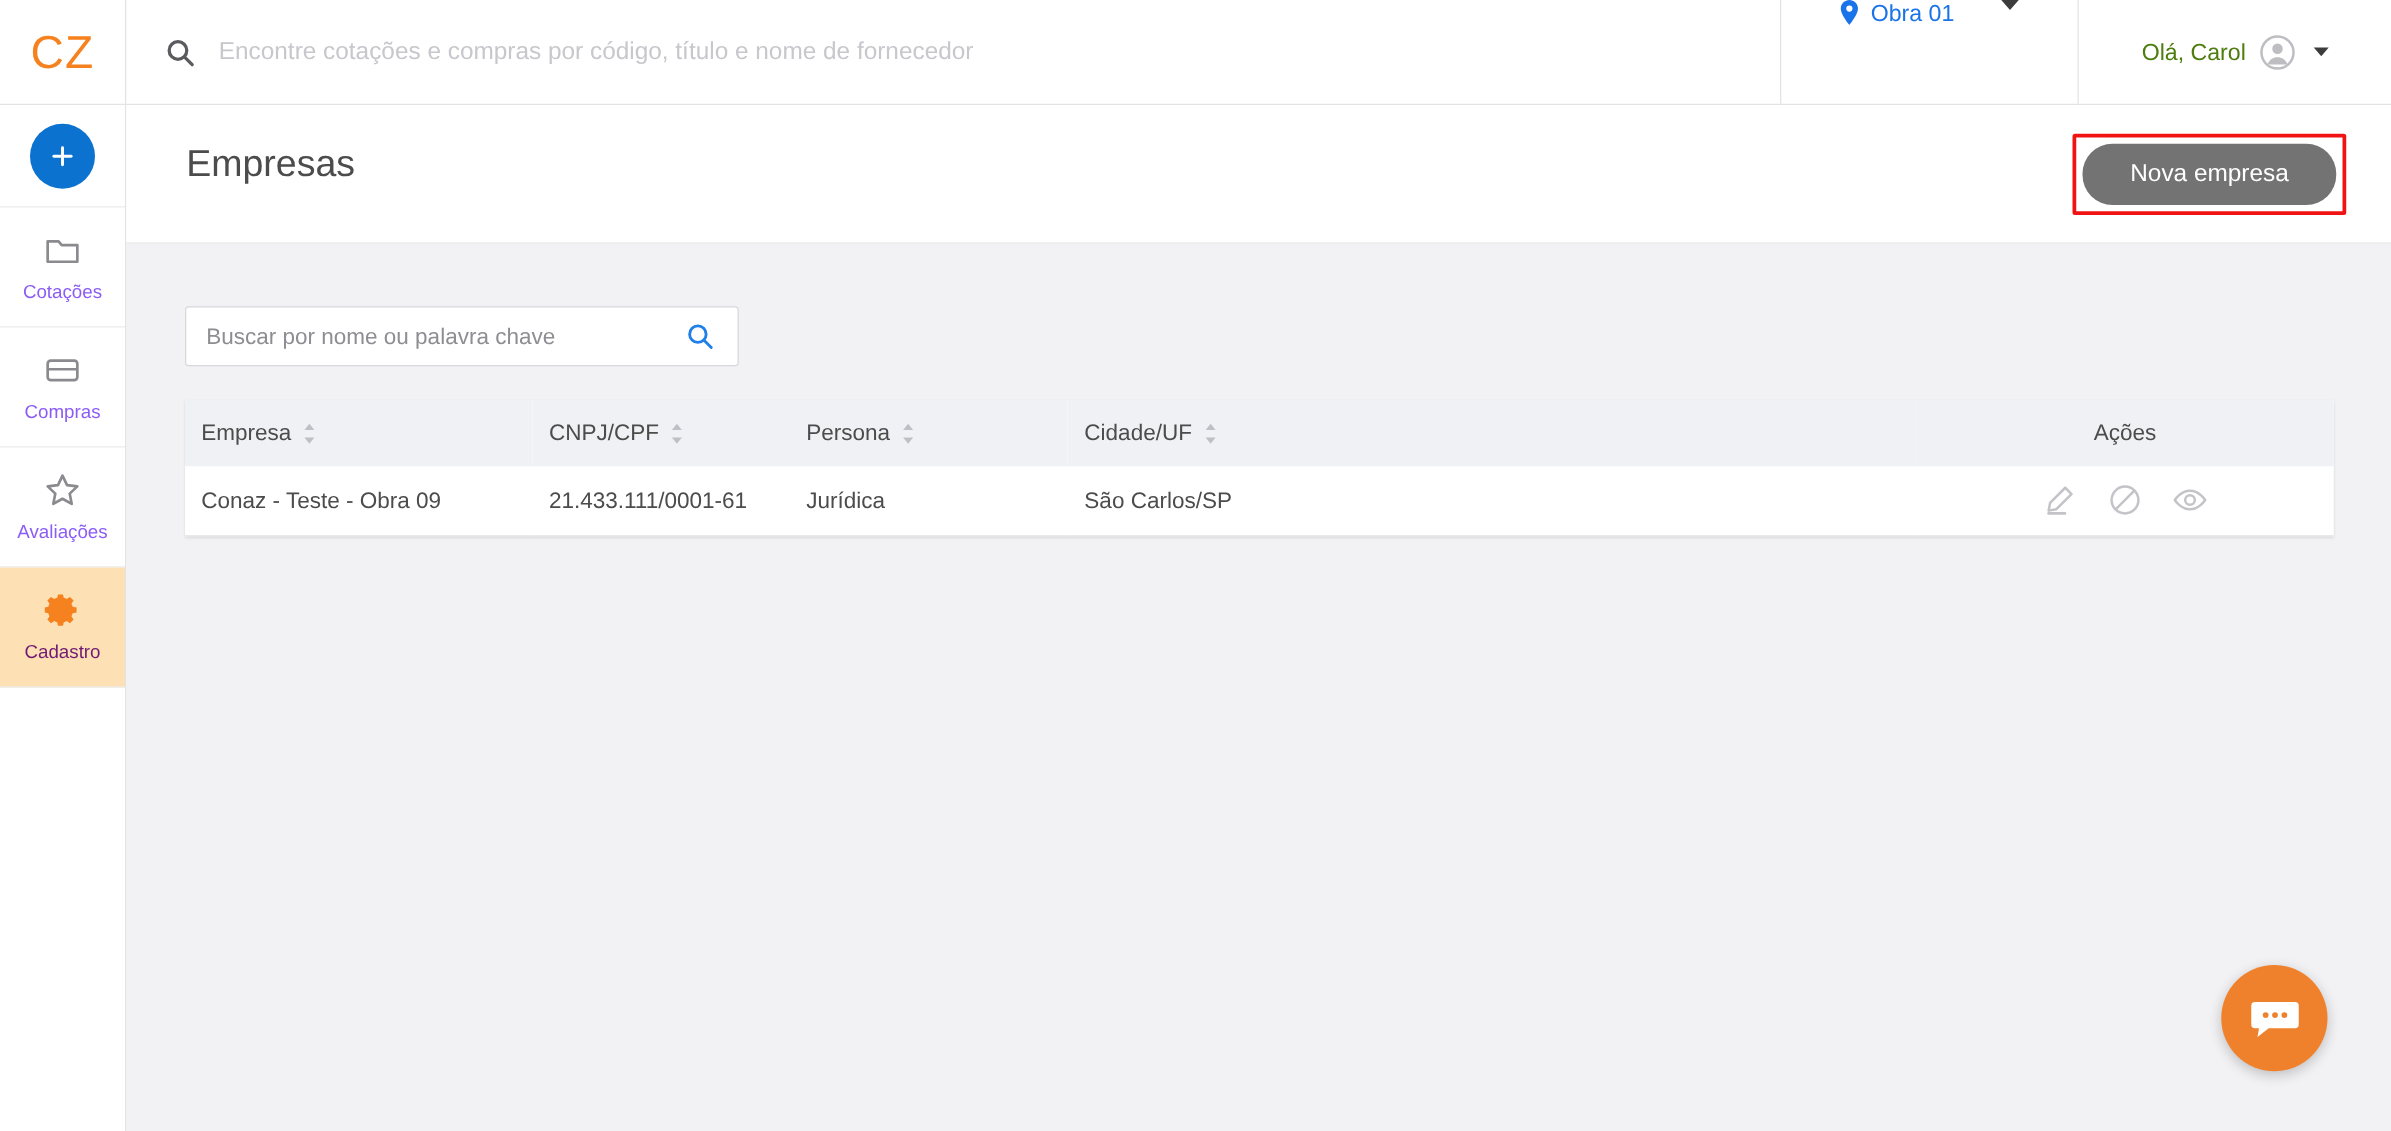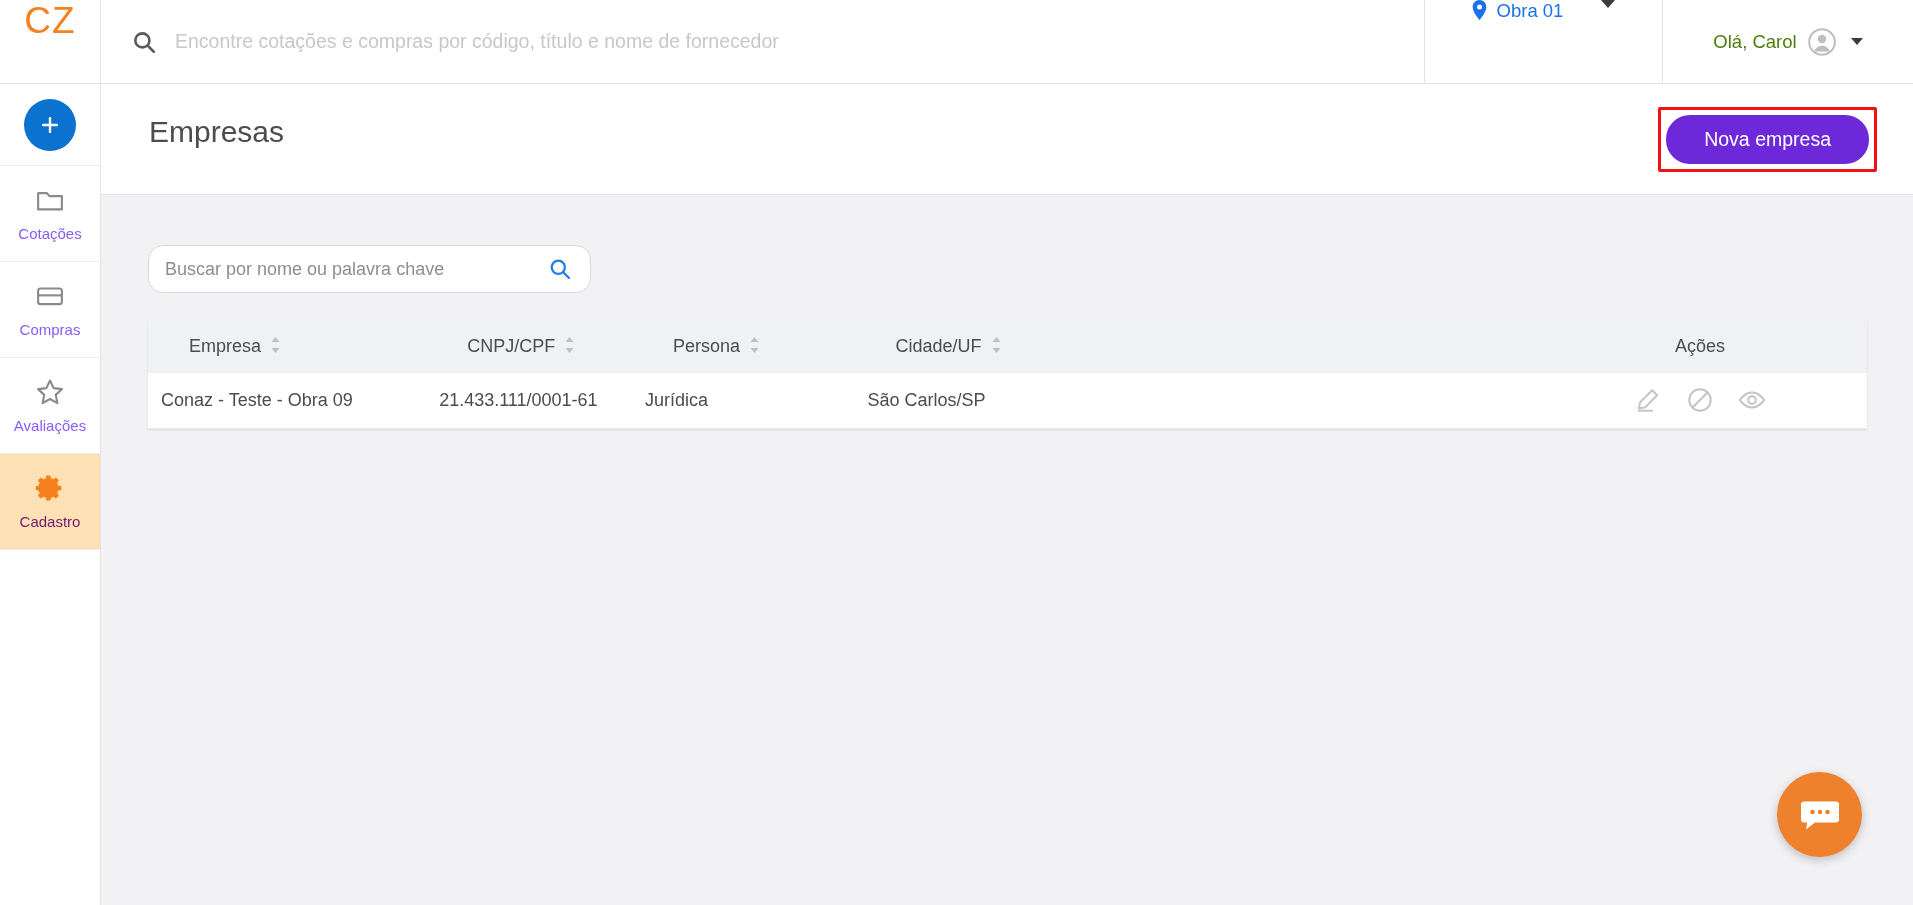--- a/index.html
+++ b/index.html
@@ -18,21 +18,21 @@
   
   .topbar {
     position: absolute; top: 0; left: 0;
     width: 1913px; height: 84px;
     background: #ffffff;
     border-bottom: 1px solid #e3e3e6;
     display: flex; align-items: stretch;
   }
   .logo-cell {
     width: 101px; min-width: 101px;
-    display: flex; align-items: flex-start; justify-content: center;
+    display: flex; align-items: center; justify-content: center;
     border-right: 1px solid #e3e3e6;
   }
   .logo-text {
     font-size: 37px; letter-spacing: 1px;
     color: #f5821f; font-weight: 400;
     font-family: "Liberation Sans", sans-serif;
   }
   .global-search {
     flex: 1 1 auto;
     display: flex; align-items: center;
@@ -119,21 +119,21 @@
     font-size: 30px; color: #4c4c4c; font-weight: 400;
   }
   .new-company-wrap {
     position: absolute; right: 36px; top: 23px;
     border: 3px solid #f01313;
     padding: 5px;
     border-radius: 2px;
   }
   .new-company-btn {
     display: block;
-    background: #6d28d9;
+    background: #737373;
     color: #ffffff;
     border: none; border-radius: 24px;
     font-size: 19.5px;
     padding: 13px 38px;
     cursor: pointer;
     font-family: "Liberation Sans", sans-serif;
     white-space: nowrap;
   }
 
   
@@ -141,21 +141,21 @@
     position: absolute; top: 195px; left: 101px;
     width: 1812px; height: 710px;
     background: #f2f2f4;
   }
 
   .search-box {
     position: absolute; left: 47px; top: 50px;
     width: 443px; height: 48px;
     background: #ffffff;
     border: 1px solid #d8d8dc;
-    border-radius: 15px;
+    border-radius: 3px;
     display: flex; align-items: center;
   }
   .search-box input {
     border: none; outline: none; background: transparent;
     flex: 1 1 auto; padding-left: 16px;
     font-size: 18px; color: #3c3c3c;
     font-family: "Liberation Sans", sans-serif;
   }
   .search-box input::placeholder { color: #8d8d92; }
   .search-box .sb-icon { width: 24px; height: 24px; margin-right: 18px; cursor: pointer; flex: none; }
@@ -167,21 +167,21 @@
     box-shadow: 0 1px 2px rgba(0,0,0,0.10);
   }
   table { width: 100%; border-collapse: collapse; }
   thead tr { background: #f0f1f5; height: 53px; }
   thead th {
     text-align: left; font-weight: 400;
     font-size: 18px; color: #4c4c4c;
     padding: 0 0 0 13px;
     white-space: nowrap;
   }
-  th .th-inner { display: inline-flex; align-items: flex-start; gap: 9px; margin-left: 28px; }
+  th .th-inner { display: inline-flex; align-items: center; gap: 9px; }
   .sort-ico { width: 11px; height: 18px; flex: none; }
   tbody tr { height: 55px; border-bottom: 1px solid #e9e9ec; }
   tbody td {
     font-size: 18px; color: #4c4c4c;
     padding: 0 0 0 13px; white-space: nowrap;
   }
   .col-empresa { width: 250px; }
   .col-cnpj { width: 185px; }
   .col-persona { width: 200px; }
   .col-cidade { width: 610px; }

